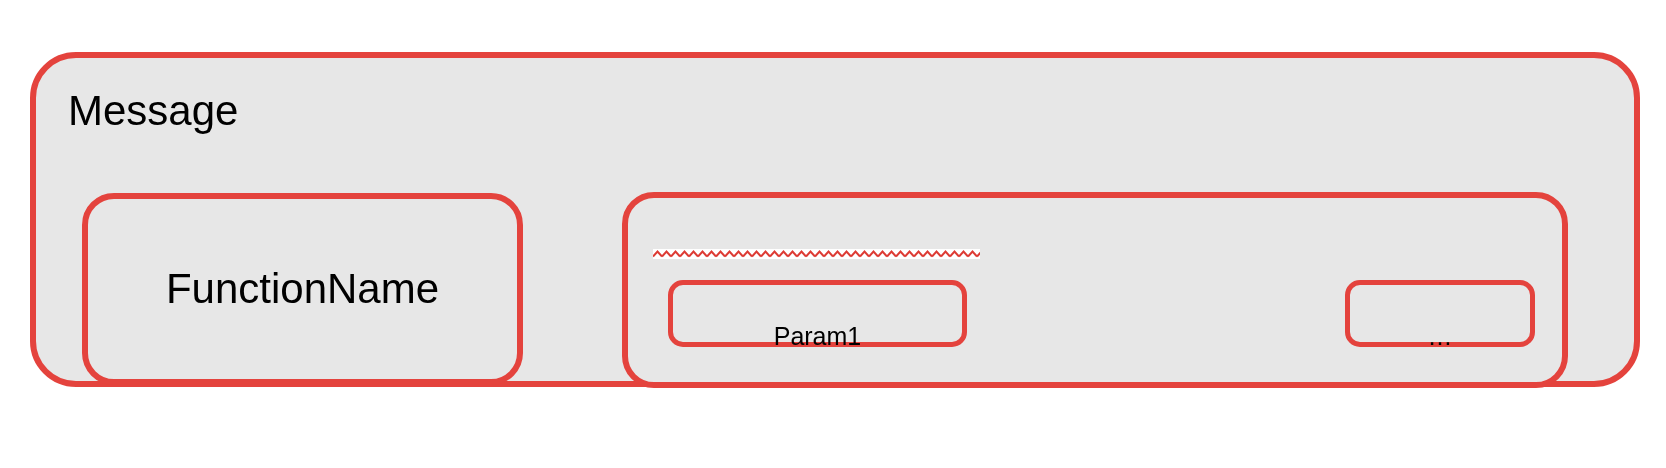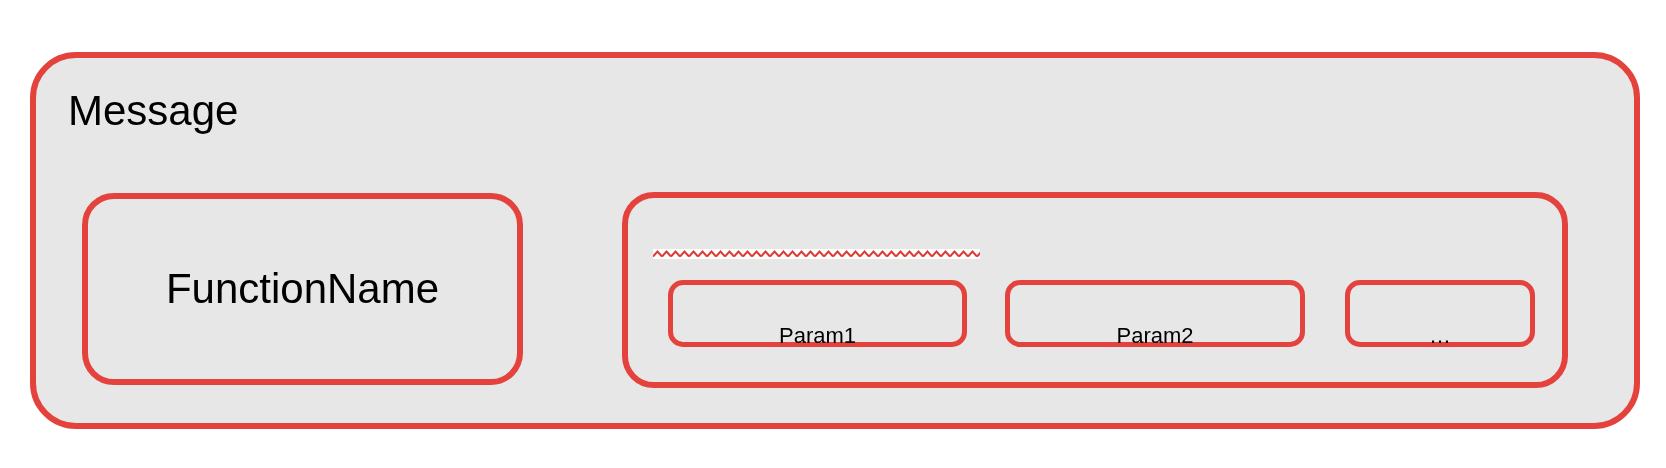--- a/index.html
+++ b/index.html
@@ -20,21 +20,21 @@
     position:relative;
     width:1666px;
     height:468px;
     background:var(--page-bg);
     overflow:hidden;
   }
   
   .msg-box{
     position:absolute;
     left:30px; top:52px;
-    width:1610px; height:377px;
+    width:1610px; height:335px;
     background:var(--box-fill);
     border:6px solid var(--border-red);
     border-radius:46px;
   }
   .msg-label{
     position:absolute;
     left:32px; top:30px;
     font-size:42px;
     line-height:1.1;
     white-space:nowrap;
@@ -87,21 +87,21 @@
     top:82px;
     height:67px;
     background:var(--box-fill);
     border:5px solid var(--border-red);
     border-radius:15px;
     display:flex;
     align-items:center;
     justify-content:center;
   }
   .param-box .param-label{
-    font-size:22px;
+    font-size:25px;
     line-height:1;
     white-space:nowrap;
     margin-top:45px;
   }
   .param-1{left:40px;  width:299px;}
   .param-2{left:377px; width:300px;}
   .param-ellipsis{left:717px; width:190px;}
 </style>
 </head>
 <body>
@@ -127,23 +127,20 @@
             </pattern>
           </defs>
           <rect width="327" height="10" fill="url(#zigzag)"></rect>
         </svg>
       </div>
 
       <div class="param-box param-1">
         <span class="param-label">Param1</span>
       </div>
 
-      <div class="param-box param-2">
-        <span class="param-label">Param2</span>
-      </div>
 
       <div class="param-box param-ellipsis">
         <span class="param-label">…</span>
       </div>
 
     </div>
 
   </div>
 
 </div>

